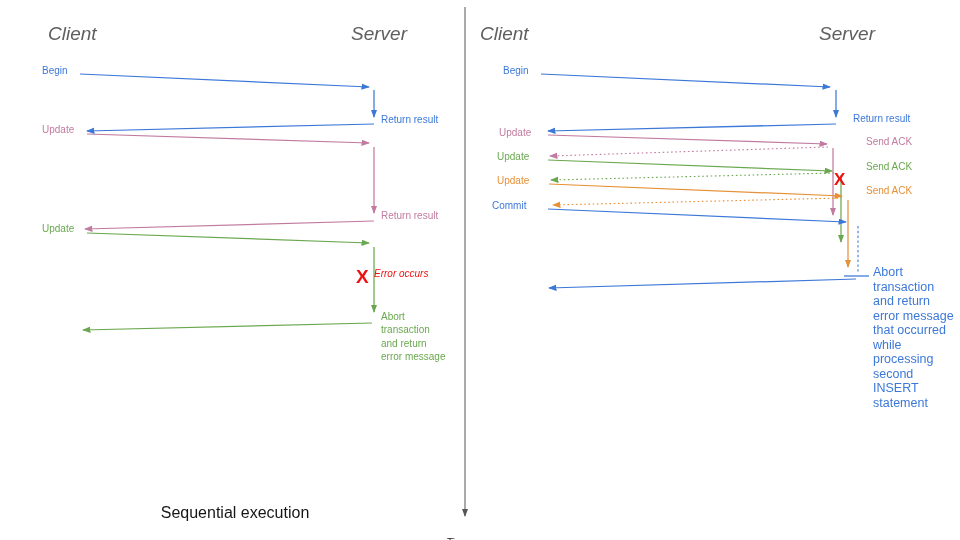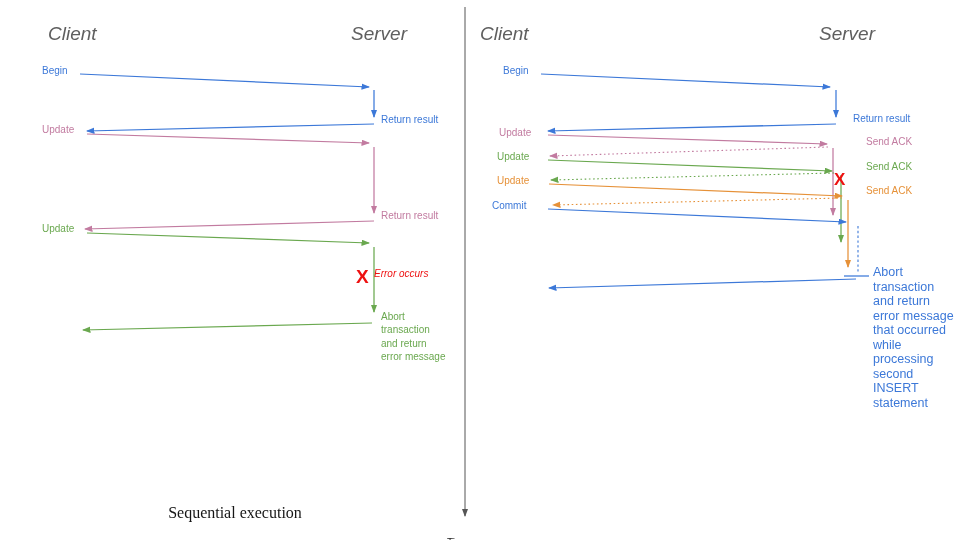--- a/index.html
+++ b/index.html
@@ -3,21 +3,21 @@
 <meta charset="utf-8">
 <style>
   html,body{margin:0;padding:0;background:#fff;}
   .stage{
     position:relative;width:960px;height:540px;background:#ffffff;
     font-family:"Liberation Sans","DejaVu Sans",sans-serif;overflow:hidden;
   }
   svg.lines{position:absolute;left:0;top:0;width:960px;height:540px;}
   .lbl{position:absolute;font-size:10px;line-height:1.18;white-space:pre-line;}
   .hdr{position:absolute;font-style:italic;font-size:19px;color:#5f5f5f;}
-  .title{position:absolute;font-size:16px;color:#161616;text-align:center;font-family:Liberation Serif, serif;}
+  .title{position:absolute;font-size:16px;color:#161616;text-align:center;}
   .small{font-size:12.5px;line-height:1.16;}
   .lh-lg{line-height:1.34;}
   .xmark{position:absolute;font-weight:bold;color:var(--c-red,#ee1111);}
   .c-blue{color:var(--c-blue,#3c78d8);}
   .c-pink{color:var(--c-pink,#c27ba0);}
   .c-green{color:var(--c-green,#6aa84f);}
   .c-orange{color:var(--c-orange,#e69138);}
   .c-red{color:var(--c-red,#ee1111);}
   .c-axis{color:#1a1a1a;}
   .ln{fill:none;stroke-width:1.25;}

